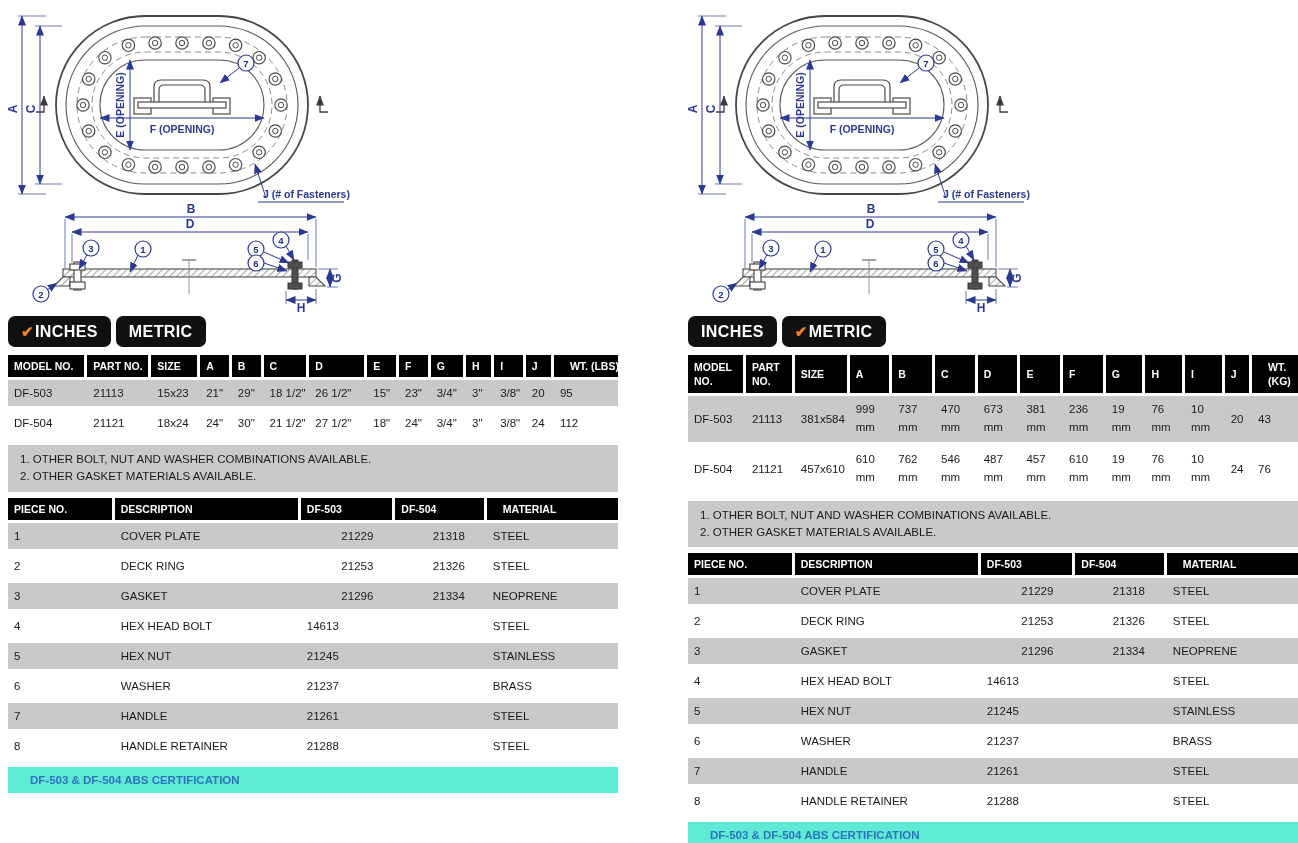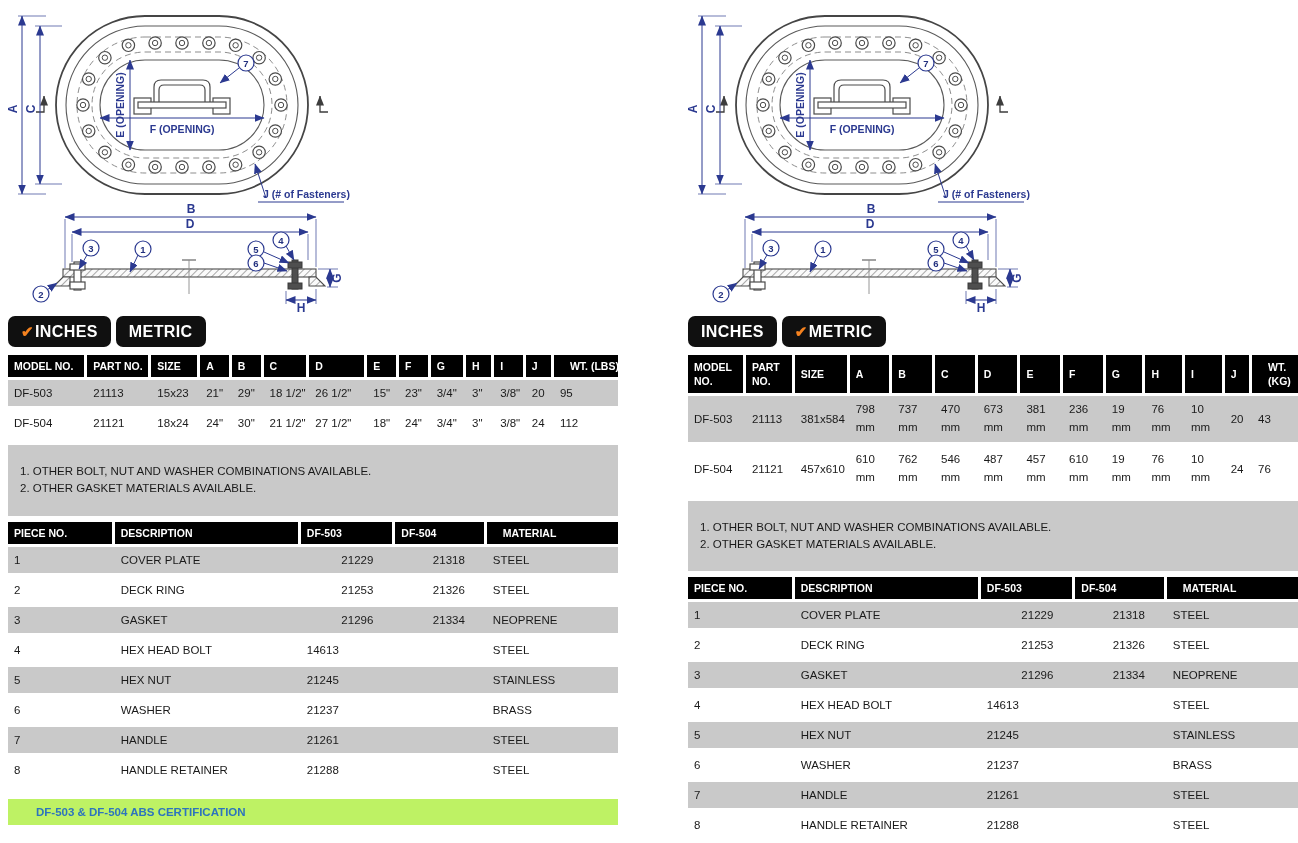--- a/index.html
+++ b/index.html
@@ -59,25 +59,25 @@
   tr.g td { background:#C9C9C9; }
   .metric-table th { white-space:normal; line-height:1.35; }
   .metric-table td { padding:5px 6px; }
   .mv, .mu { display:block; line-height:1.55; }
 
   .parts-table td.pnum { text-align:right; padding-right:22px; }
   .parts-table td.comb { text-align:left; }
 
   
   .notes {
-    background:#C9C9C9; margin:5px 0 6px 0; padding:18px 12px;
+    background:#C9C9C9; margin:5px 0 6px 0; padding:6px 12px;
     font-size:11.5px; line-height:1.5;
   }
   .cert {
-    background:#bef264; margin-top:12px; padding:7px 28px;
+    background:#5eead4; margin-top:4px; padding:7px 22px;
     font-size:11.5px; font-weight:bold;
   }
   .cert-link { color:#2D74BD; cursor:pointer; }
 </style>
 </head>
 <body>
 
 <svg width="0" height="0" style="position:absolute" aria-hidden="true">
   <defs>
     <marker id="arrB" viewBox="0 0 10 8" refX="9.5" refY="4" markerWidth="10" markerHeight="8" orient="auto-start-reverse" markerUnits="userSpaceOnUse">
@@ -606,21 +606,21 @@
           <th>J</th>
           <th>WT. (KG)</th>
         </tr>
       </thead>
       <tbody>
         <tr class="g">
           <td>DF-503</td>
           <td>21113</td>
           <td>381x584</td>
           <td>
-              <span class="mv">798</span>
+              <span class="mv">999</span>
               <span class="mu">mm</span>
             </td>
           <td>
               <span class="mv">737</span>
               <span class="mu">mm</span>
             </td>
           <td>
               <span class="mv">470</span>
               <span class="mu">mm</span>
             </td>

